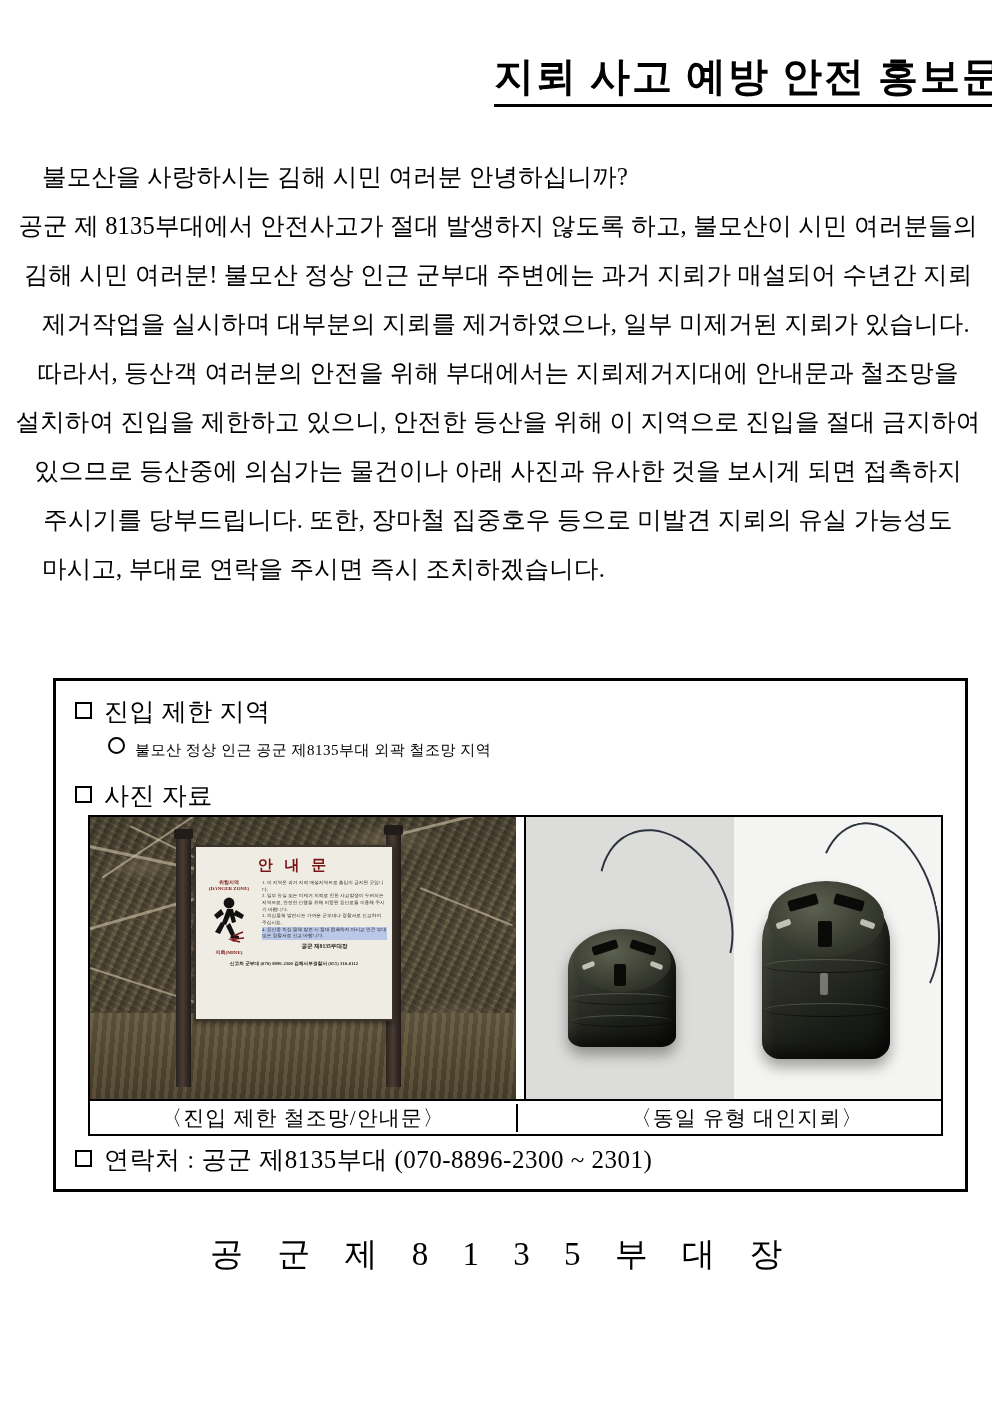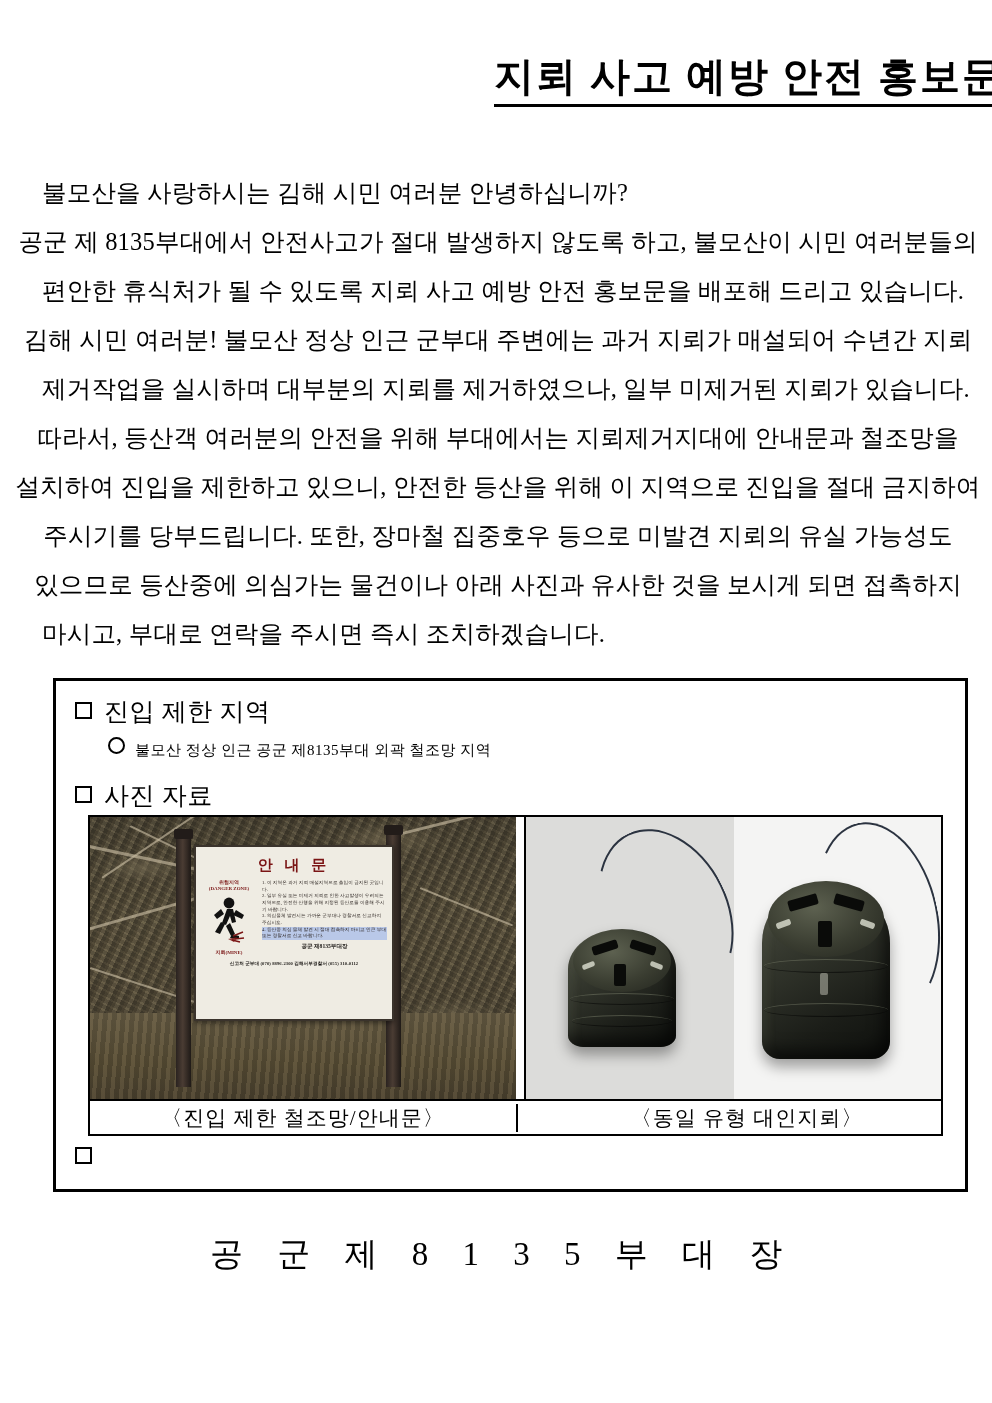--- a/index.html
+++ b/index.html
@@ -31,21 +31,21 @@
   }
   .doc-title .tt {
     display: inline-block;
     border-bottom: 3px solid #000;
     padding-bottom: 4px;
   }
 
   
   .body-block {
     position: absolute;
-    top: 168px;
+    top: 152px;
     left: 42px;
     width: 912px;
   }
   .para-line {
     font-size: 24.5px;
     line-height: 49px;
     letter-spacing: 0.2px;
     white-space: nowrap;
   }
   .para-line.j {
@@ -258,38 +258,37 @@
   <span class="tt">지뢰 사고 예방 안전 홍보문</span>
 </div>
 
 <div class="body-block">
 
   <div class="para-line">불모산을 사랑하시는 김해 시민 여러분 안녕하십니까?</div>
 
   <div class="para-line j">
     <span>공군 제 8135부대에서 안전사고가 절대 발생하지 않도록 하고, 불모산이 시민 여러분들의</span>
   </div>
-  <div class="para-line">편안한 휴식처가 될 수 있도록 지뢰 사고 예방 안전 홍보문을 배포해 드리고 있습니다.</div>
 
   <div class="para-line j">
     <span>김해 시민 여러분! 불모산 정상 인근 군부대 주변에는 과거 지뢰가 매설되어 수년간 지뢰</span>
   </div>
   <div class="para-line">제거작업을 실시하며 대부분의 지뢰를 제거하였으나, 일부 미제거된 지뢰가 있습니다.</div>
 
   <div class="para-line j">
     <span>따라서, 등산객 여러분의 안전을 위해 부대에서는 지뢰제거지대에 안내문과 철조망을</span>
   </div>
   <div class="para-line j">
     <span>설치하여 진입을 제한하고 있으니, 안전한 등산을 위해 이 지역으로 진입을 절대 금지하여</span>
   </div>
   <div class="para-line j">
+    <span>있으므로 등산중에 의심가는 물건이나 아래 사진과 유사한 것을 보시게 되면 접촉하지</span>
+  </div>
+  <div class="para-line j">
     <span>주시기를 당부드립니다.  또한, 장마철 집중호우 등으로 미발견 지뢰의 유실 가능성도</span>
-  </div>
-  <div class="para-line j">
-    <span>있으므로 등산중에 의심가는 물건이나 아래 사진과 유사한 것을 보시게 되면 접촉하지</span>
   </div>
   <div class="para-line">마시고, 부대로 연락을 주시면 즉시 조치하겠습니다.</div>
 </div>
 
 <div class="frame-box">
 
   <div class="box-head h-restrict">
     <span class="sq"></span><span>진입 제한 지역</span>
   </div>
 
@@ -389,17 +388,17 @@
       </div>
     </div>
 
     <div class="cap-row">
       <div class="cell-left cap-cell">〈진입 제한 철조망/안내문〉</div>
       <div class="cell-right cap-cell">〈동일 유형 대인지뢰〉</div>
     </div>
   </div>
 
   <div class="box-head h-contact">
-    <span class="sq"></span>
+    <span class="sq"></span><span>연락처 : 공군 제8135부대 (070-8896-2300 ~ 2301)</span>
   </div>
 </div>
 
 <div class="doc-footer">공 군  제 8 1 3 5  부 대 장</div>
 
 </body></html>

